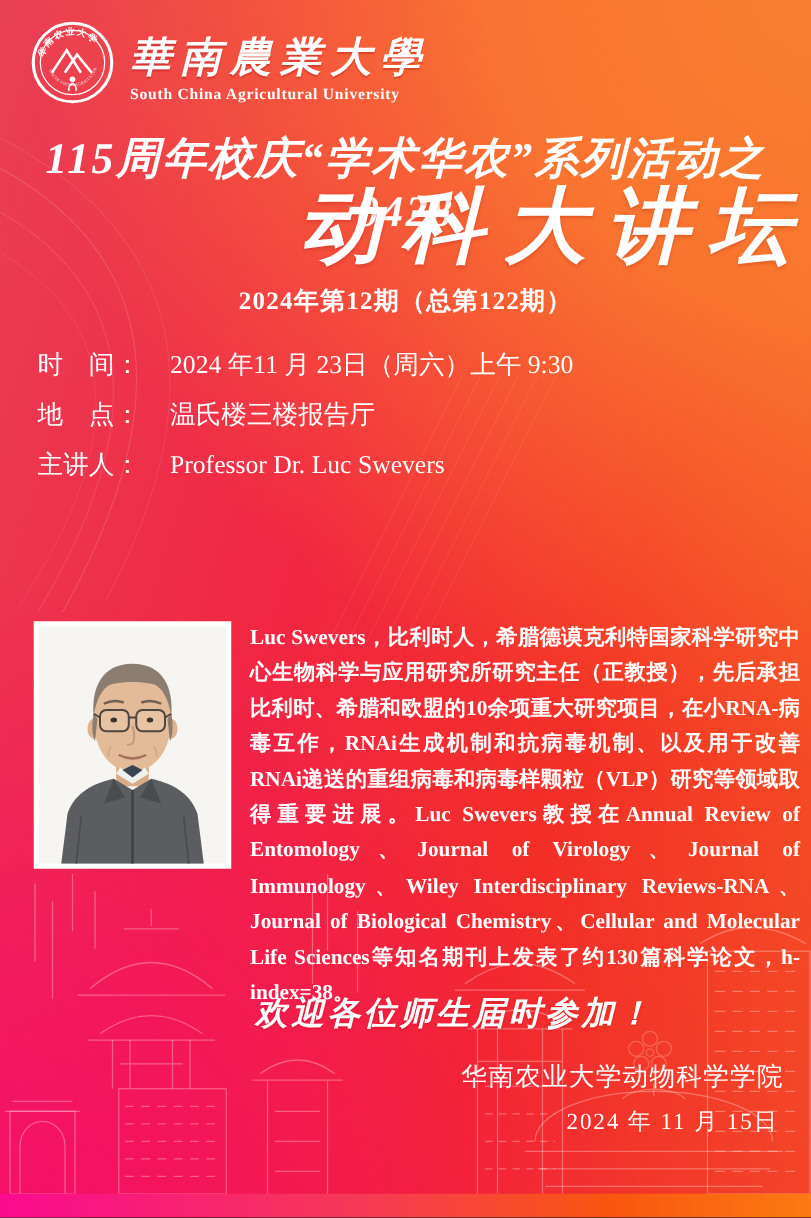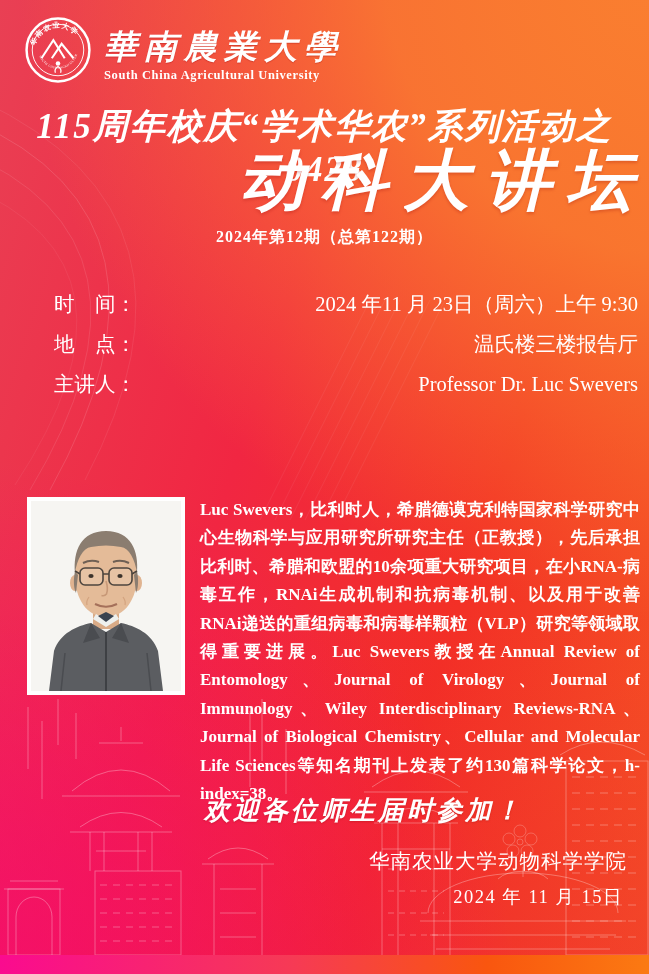--- a/index.html
+++ b/index.html
@@ -23,24 +23,24 @@
   .uni-zh{font-size:33px;font-weight:bold;font-style:italic;letter-spacing:7px;line-height:1.15;text-shadow:0 1px 1px rgba(160,20,20,.35);}
   .uni-en{font-size:12.5px;font-weight:bold;letter-spacing:.6px;margin-top:1px;}
 
   
   .series-line{position:absolute;top:103px;left:0;width:100%;text-align:center;
     font-size:35px;font-weight:bold;font-style:italic;letter-spacing:2px;}
   .main-title{position:absolute;top:136px;left:0;width:100%;text-align:right;
     font-size:66px;font-weight:bold;font-style:italic;letter-spacing:16px;text-indent:16px;
     text-shadow:0 2px 3px rgba(150,10,10,.25);}
   .issue-line{position:absolute;top:227px;left:0;width:100%;text-align:center;
-    font-size:16px;font-weight:bold;letter-spacing:1px;}
-
-  
-  .details{position:absolute;top:284px;left:30px;width:608px;font-size:20.5px;text-align:right;}
+    font-size:20px;font-weight:bold;letter-spacing:1px;}
+
+  
+  .details{position:absolute;top:272px;left:30px;width:608px;font-size:20.5px;}
   .detail-row{display:flex;line-height:40px;}
   .detail-label{flex:none;width:106px;white-space:pre;}
   .detail-value{flex:1;}
   .detail-value .vline{display:block;}
 
   
   .photo-frame{position:absolute;top:497px;left:27px;width:158px;height:198px;
     background:#fff;padding:4px;}
   .bio{position:absolute;top:496px;left:200px;width:440px;
     font-size:17px;line-height:28.4px;text-align:justify;font-weight:bold;}

